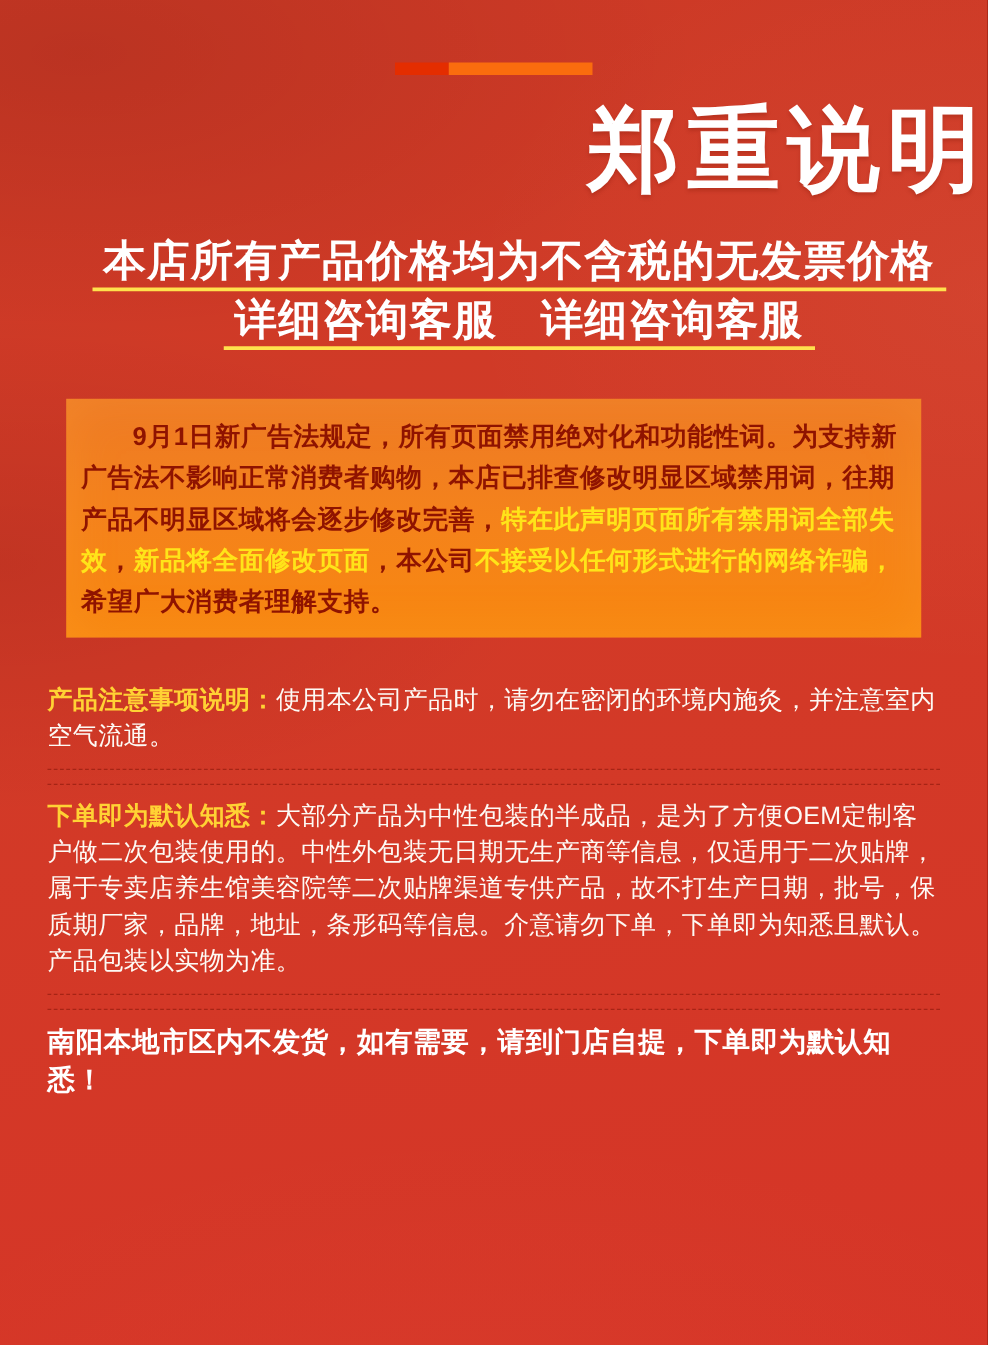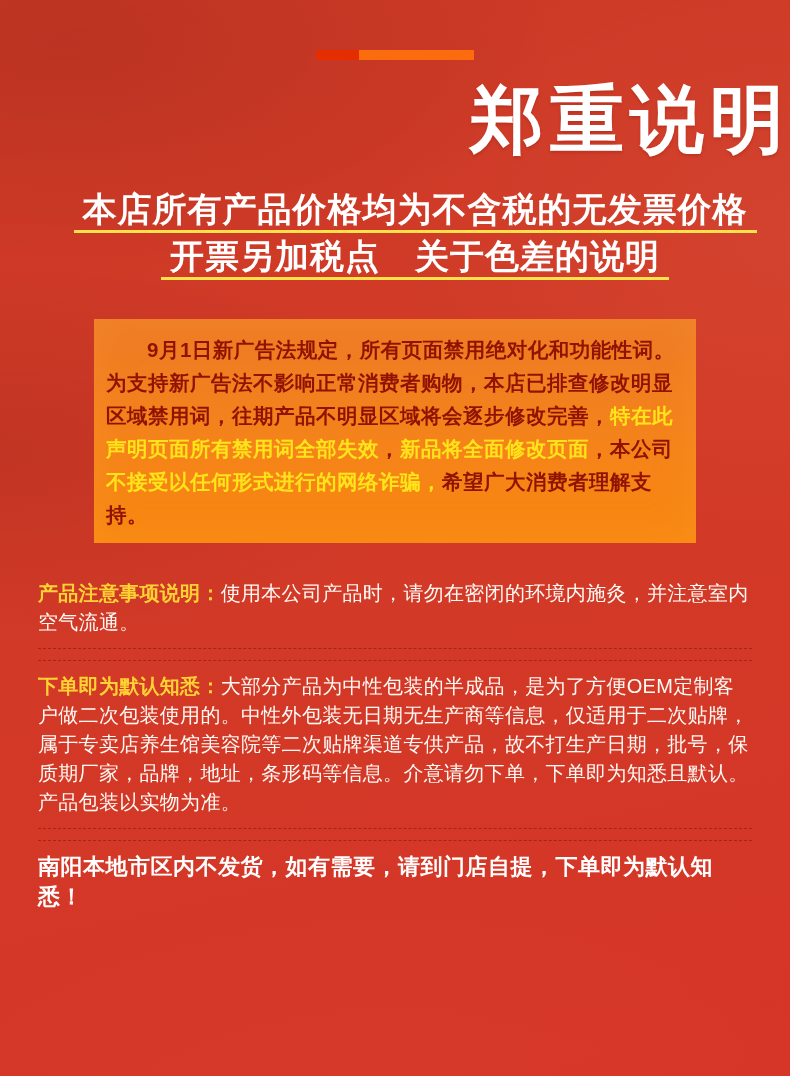--- a/index.html
+++ b/index.html
@@ -47,21 +47,21 @@
     white-space: pre;
   }
   .underline-bar {
     position: absolute;
     left: -9px; right: -9px; bottom: 3px;
     height: 3px;
     background: #ffe14d;
   }
 
   .notice-box {
-    width: 602px;
+    width: 684px;
     margin: 36px auto 0;
     padding: 14px 12px 12px;
     background: linear-gradient(180deg, #ee7a25 0%, #f5831a 55%, #f8870f 100%);
     box-shadow: inset 0 0 40px rgba(255,170,60,0.25);
   }
   .notice-text {
     font-size: 20.5px;
     line-height: 33px;
     font-weight: bold;
     color: #8f1300;
@@ -98,21 +98,21 @@
 
   <div class="accent-bars">
       <span class="bar bar-left"></span>
       <span class="bar bar-right"></span>
     </div>
 
   <h1 class="title">郑重说明</h1>
 
   <div class="subtitle">
     <div class="subtitle-line"><span class="sub-wrap"><span class="sub-text">本店所有产品价格均为不含税的无发票价格</span><span class="underline-bar"></span></span></div>
-    <div class="subtitle-line"><span class="sub-wrap"><span class="sub-text">开票另加税点　关于色差的说明</span><span class="underline-bar"></span></span></div>
+    <div class="subtitle-line"><span class="sub-wrap"><span class="sub-text">详细咨询客服　详细咨询客服</span><span class="underline-bar"></span></span></div>
   </div>
 
   <div class="notice-box">
     <p class="notice-text"><span class="run-dark">9月1日新广告法规定，所有页面禁用绝对化和功能性词。为支持新广告法不影响正常消费者购物，本店已排查修改明显区域禁用词，往期产品不明显区域将会逐步修改完善，</span><span class="run-yellow">特在此声明页面所有禁用词全部失效</span><span class="run-dark">，</span><span class="run-yellow">新品将全面修改页面</span><span class="run-dark">，本公司</span><span class="run-yellow">不接受以任何形式进行的网络诈骗，</span><span class="run-dark">希望广大消费者理解支持。</span></p>
   </div>
 
   <div class="content">
 
     <p class="para"><span class="para-label">产品注意事项说明：</span><span class="para-body">使用本公司产品时，请勿在密闭的环境内施灸，并注意室内空气流通。</span></p>
 

